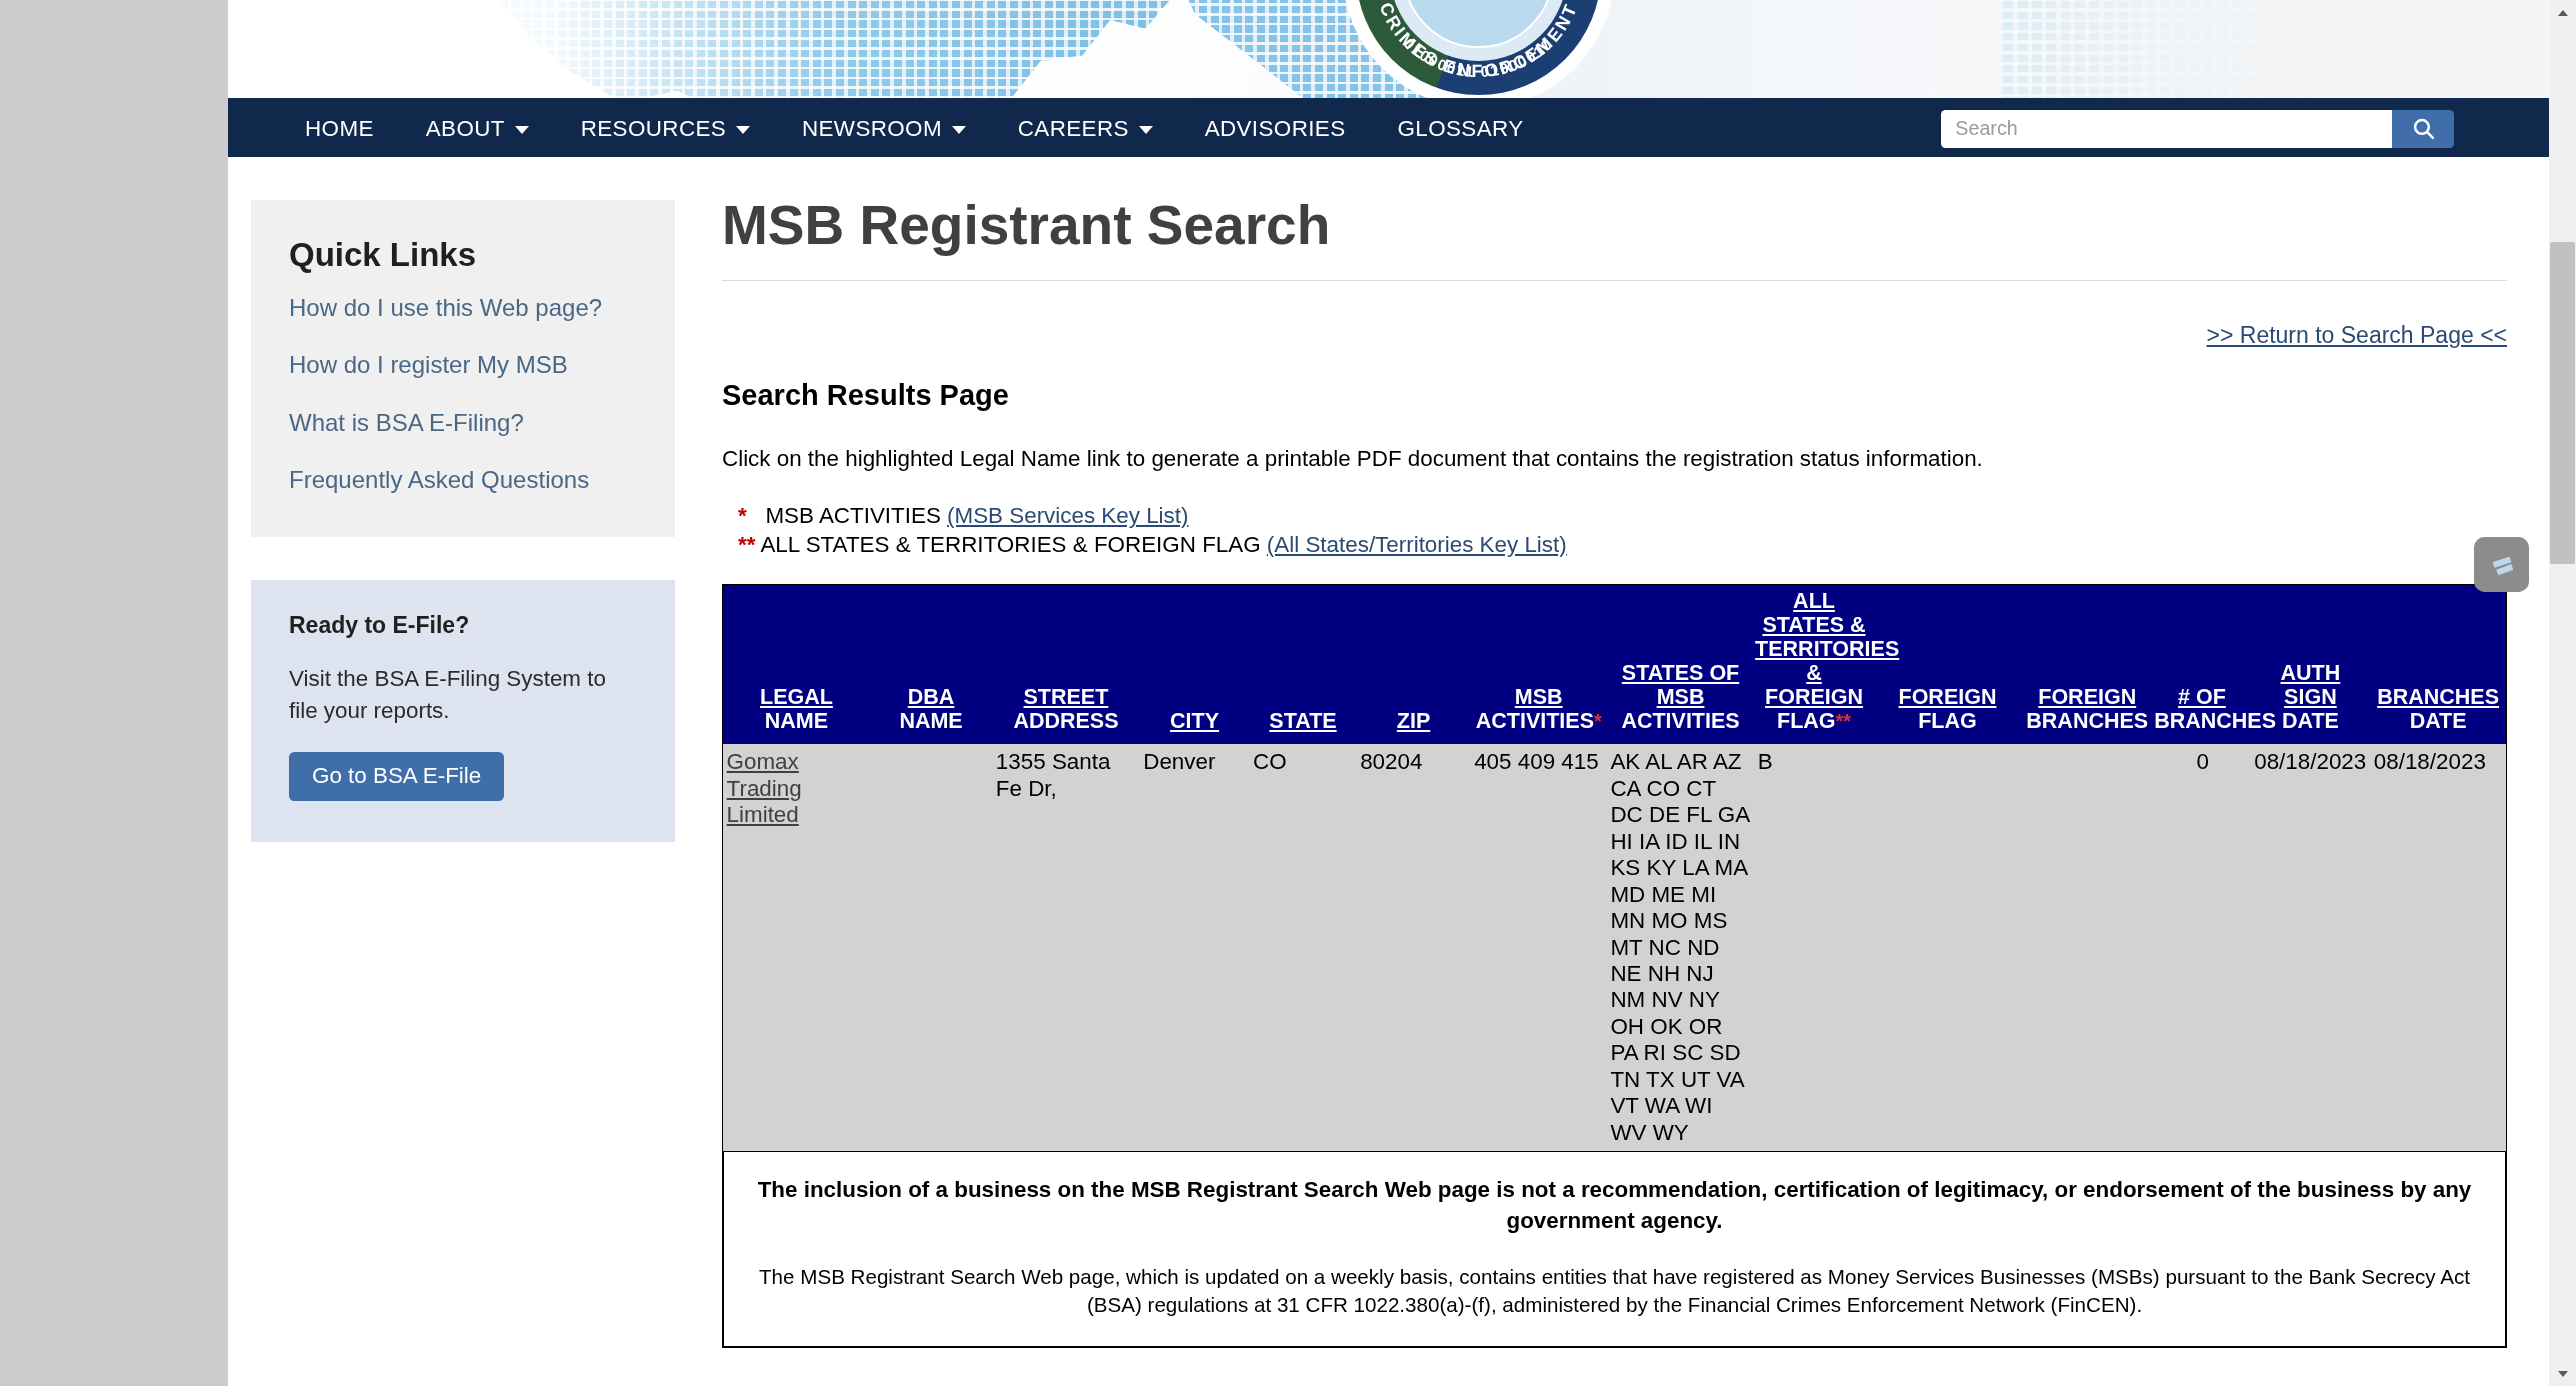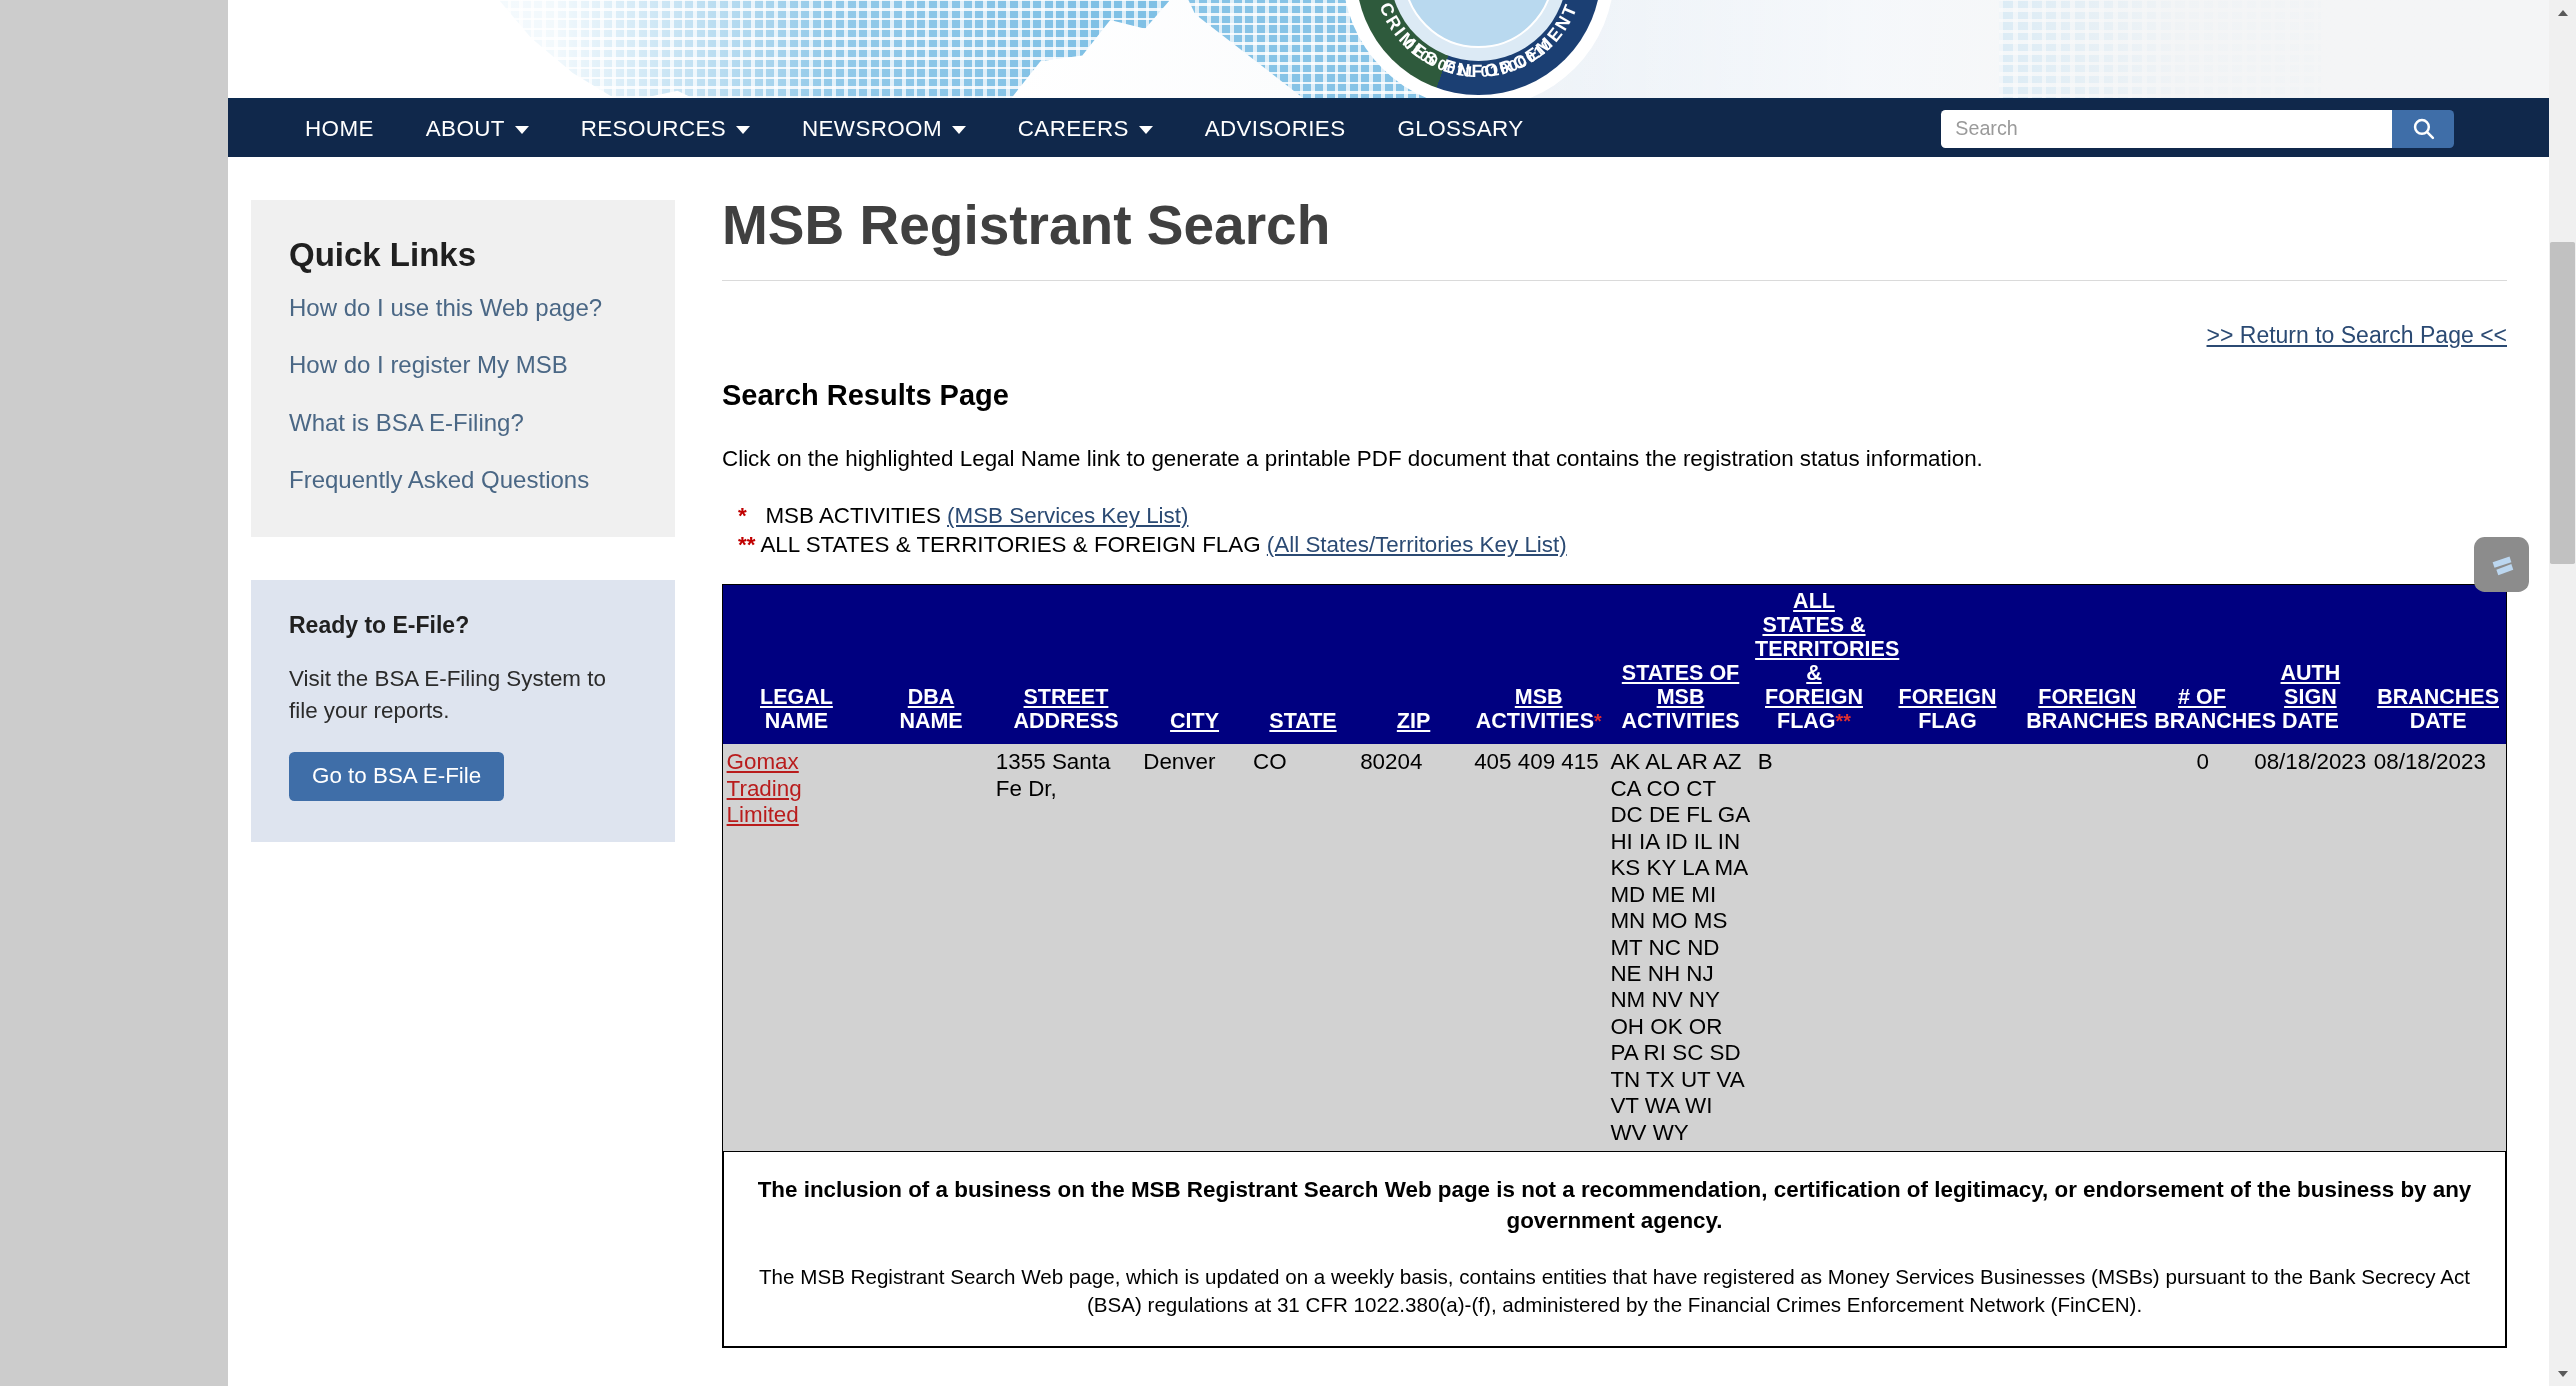--- a/index.html
+++ b/index.html
@@ -204,21 +204,21 @@
   #results-table thead th u { text-decoration:underline; }
   #results-table thead th .sup { color:#e03030; font-size:19.7px; }
   #results-table tbody td {
     background:#d2d2d2; color:#000;
     font-size:22.4px; vertical-align:top;
     padding:5.4px 1.8px 5.4px 3.6px;
     line-height:1.18;
     font-family:"Liberation Sans", sans-serif;
   }
   #results-table tbody td.center { text-align:center; }
-  .legal-link { color:#b91c1c; text-decoration:underline; cursor:pointer; }
+  .legal-link { color:#404040; text-decoration:underline; cursor:pointer; }
 
   
   .c-legal{width:106px;} .c-dba{width:88px;} .c-addr{width:106px;} .c-city{width:79px;}
   .c-state{width:77px;} .c-zip{width:82px;} .c-msbact{width:98px;} .c-states{width:106px;}
   .c-allflag{width:86px;} .c-fflag{width:106px;} .c-floc{width:95px;} .c-branch{width:70px;}
   .c-auth{width:86px;} .c-recv{width:98px;}
 
   
   #disclaimer {
     border:2.7px solid #000; border-top:none;

